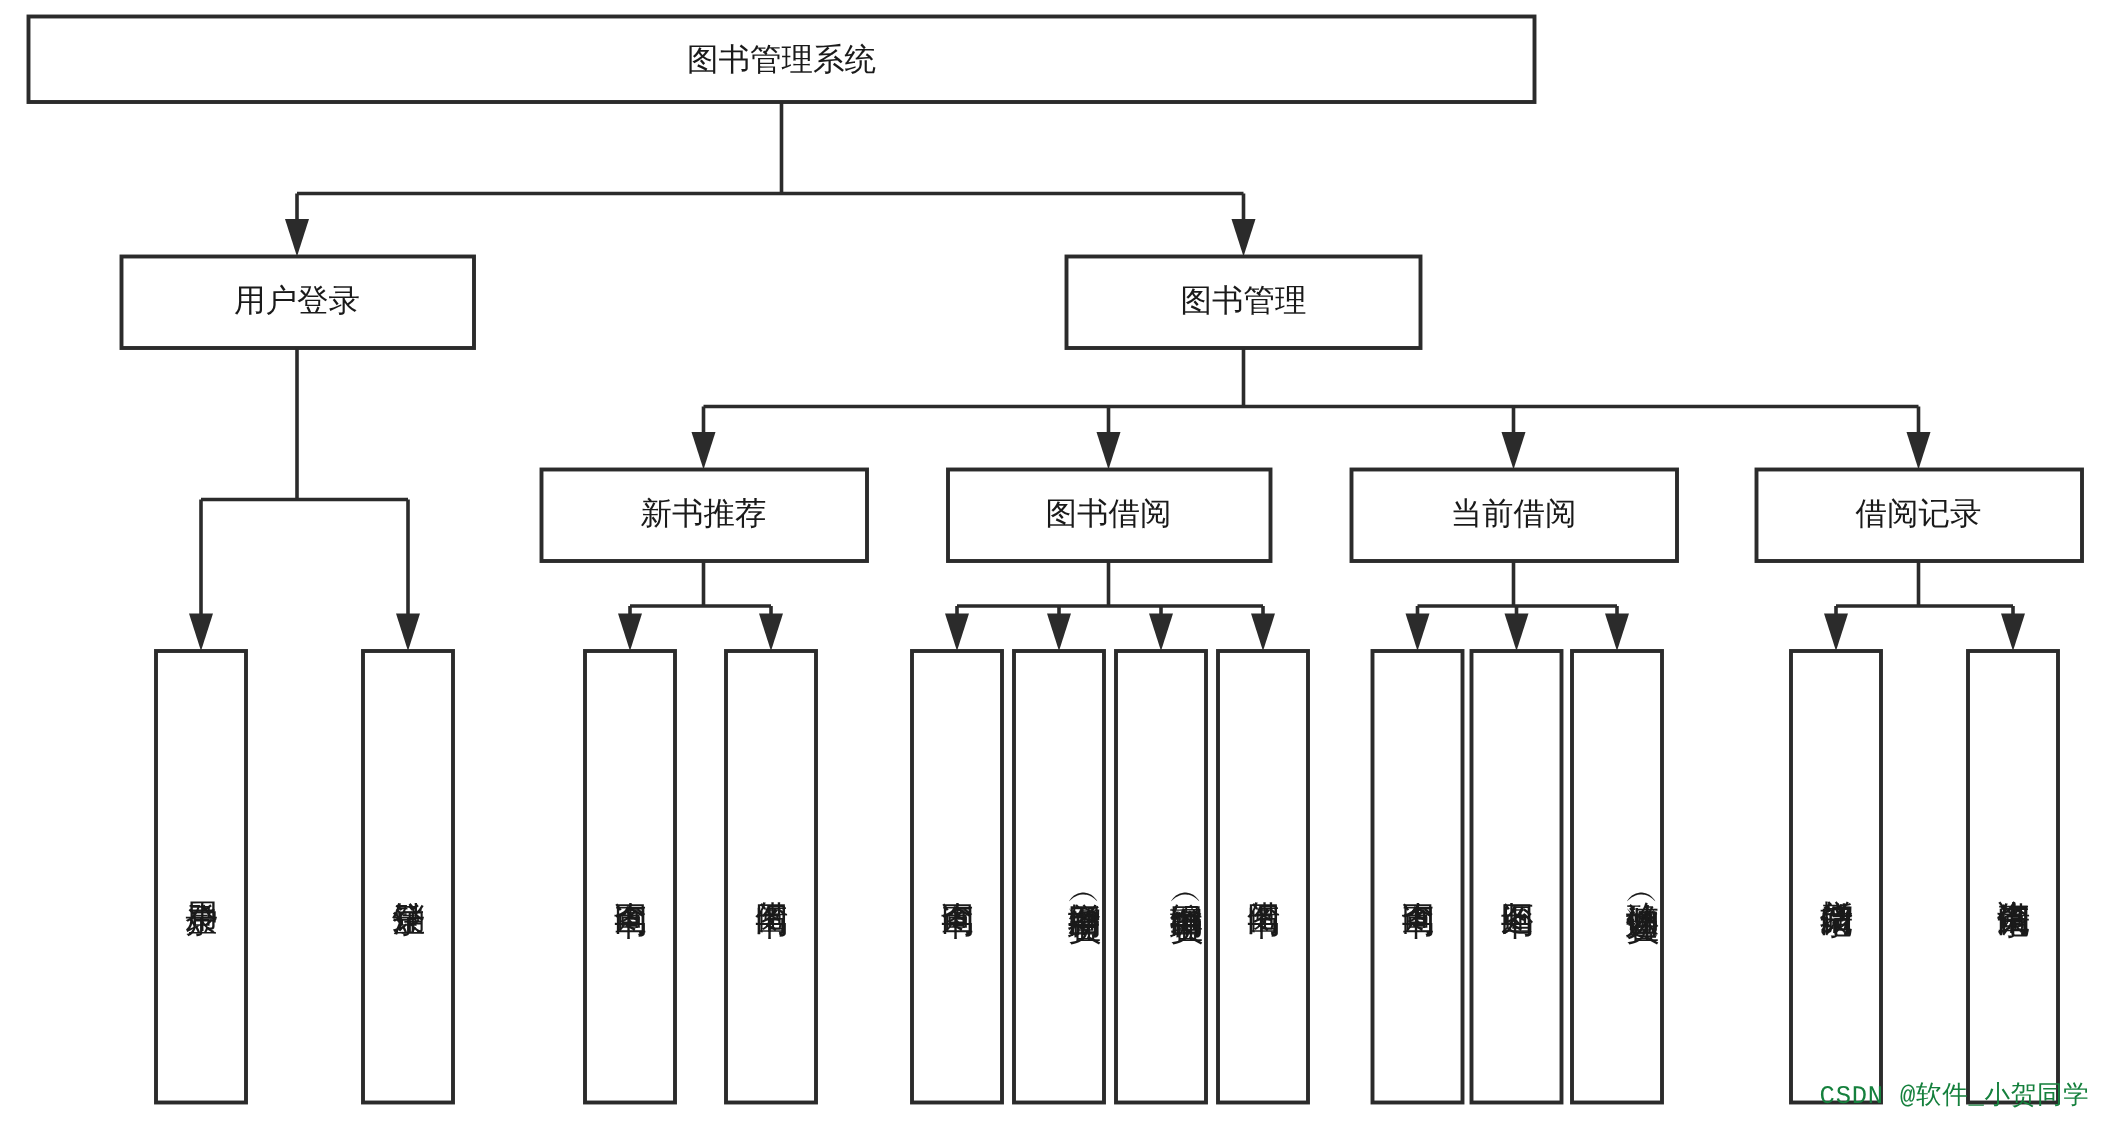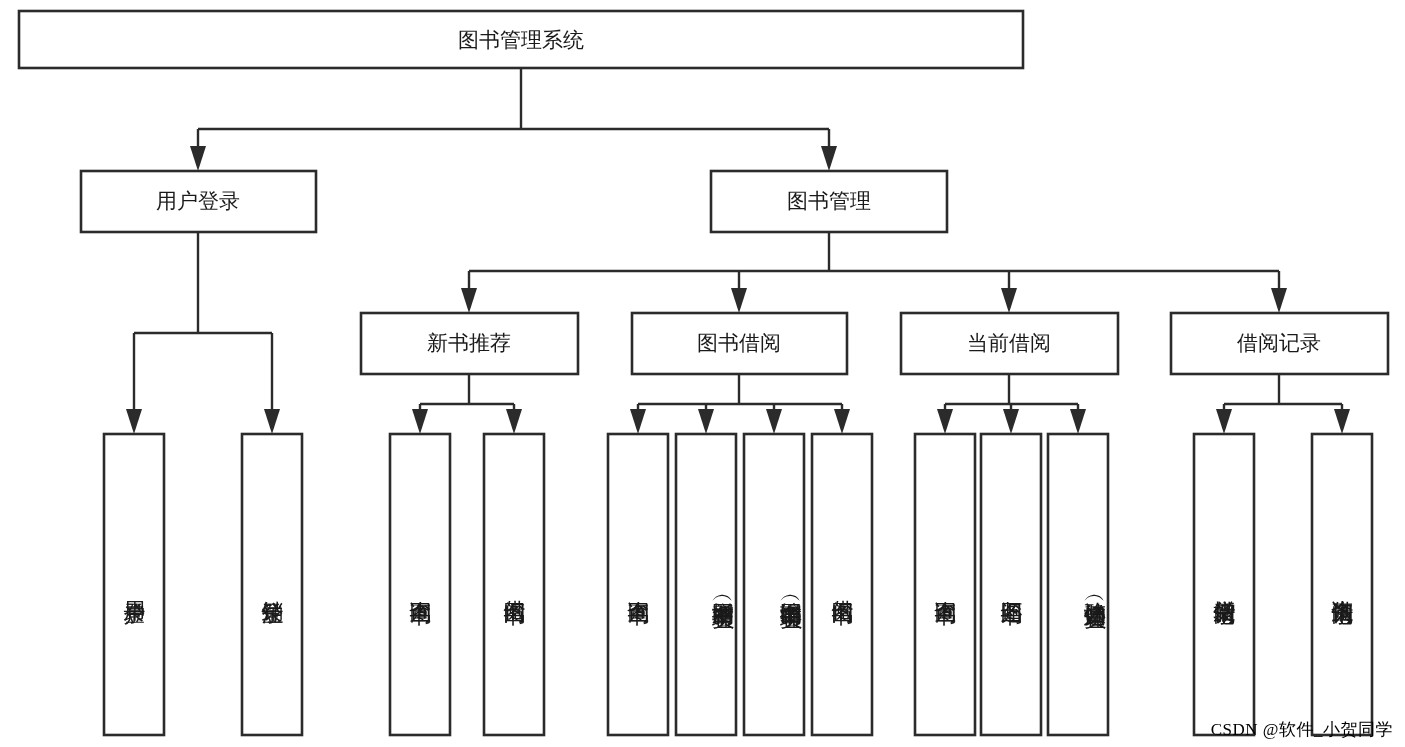--- a/index.html
+++ b/index.html
@@ -61,23 +61,23 @@
     white-space: nowrap;
     display: flex;
     align-items: center;
     justify-content: center;
     pointer-events: none;
   }
   .watermark {
     position: absolute;
     right: 12px;
     bottom: 6px;
-    font-family: Liberation Serif, serif;
+    font-family: Liberation Mono, monospace;
     font-size: 17px;
-    color: #000000;
+    color: #15803d;
     letter-spacing: 0.5px;
     white-space: nowrap;
   }
 </style>
 </head>
 <body>
 
 <div id="diagram-root">
 
   <svg class="diagram-canvas" viewBox="0 0 1405 747">

